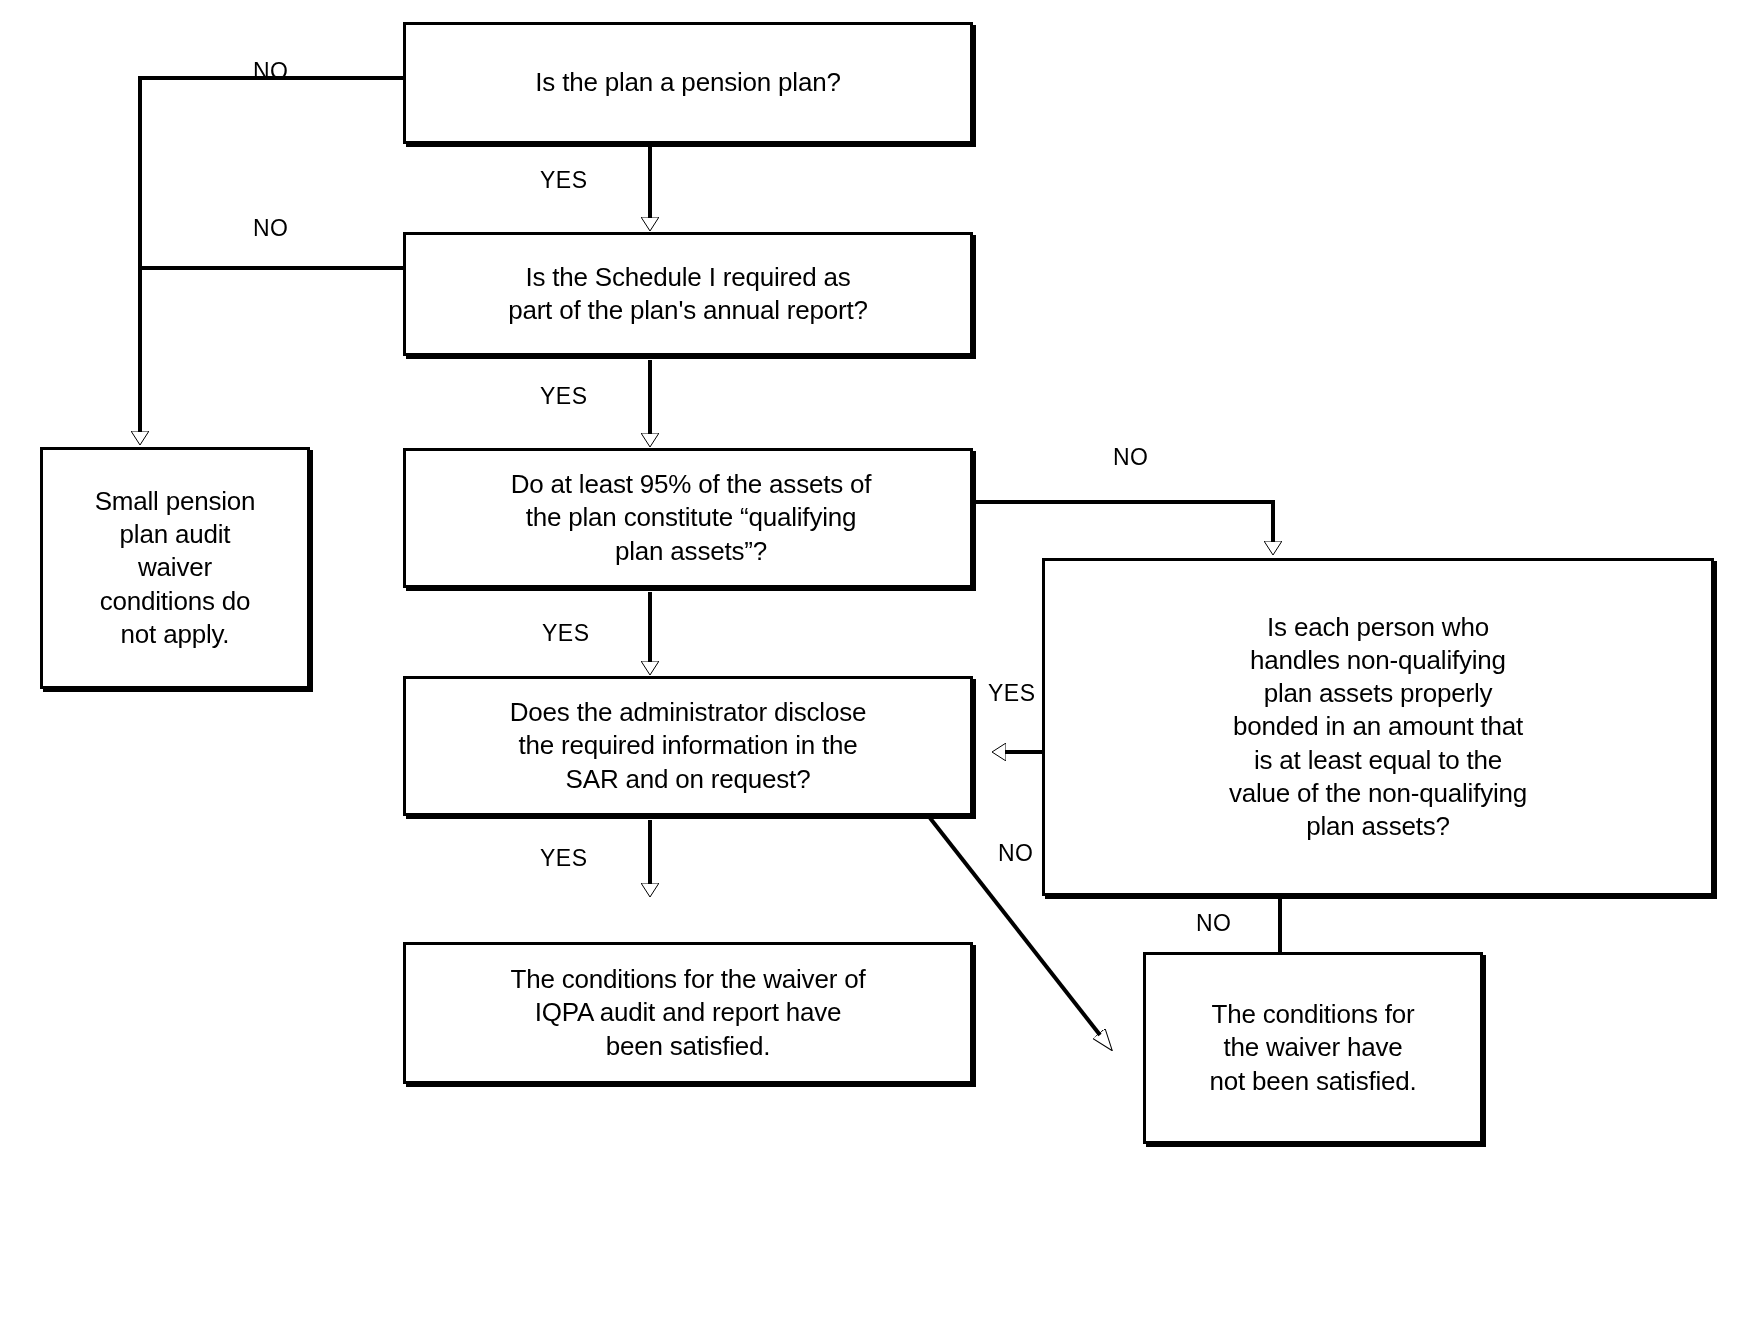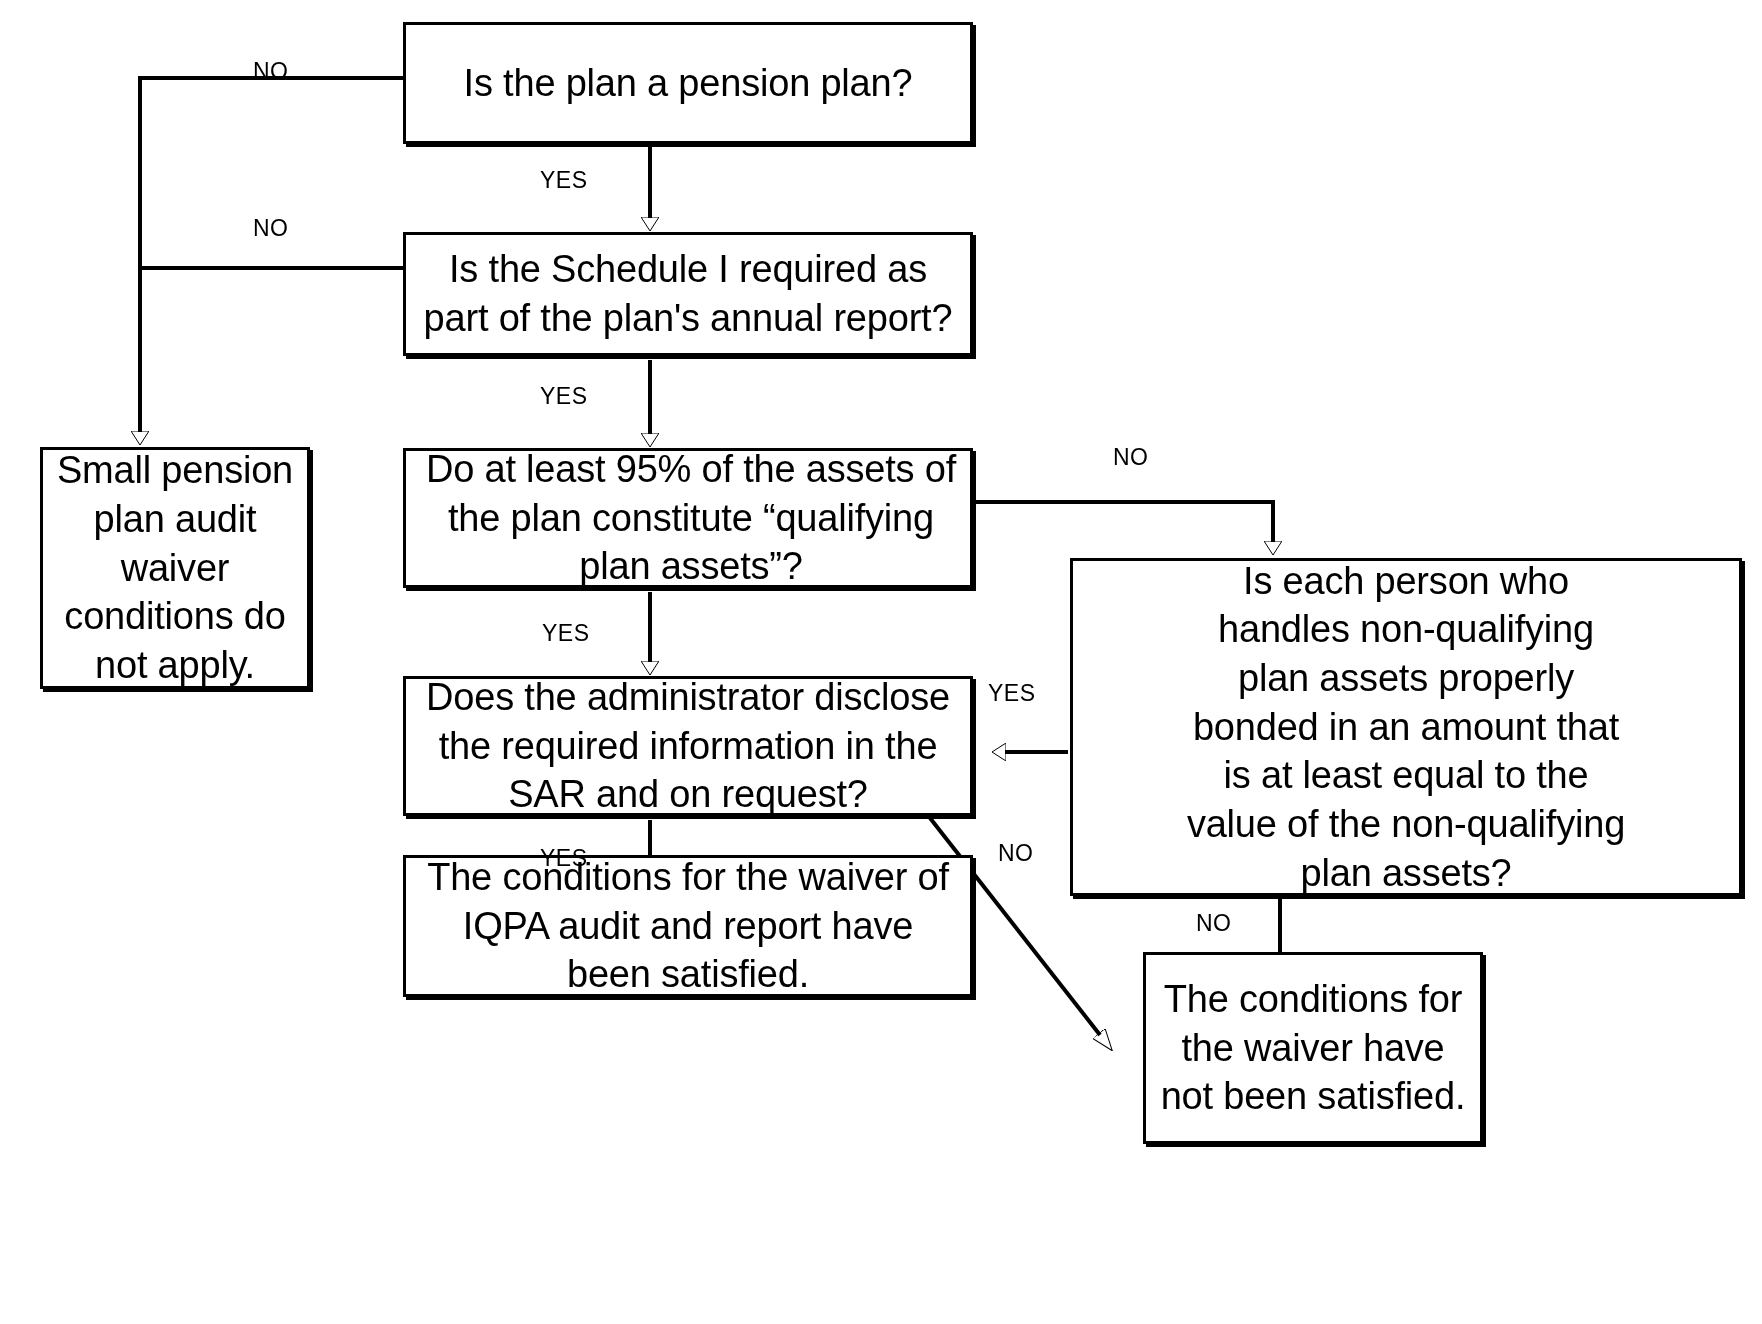--- a/index.html
+++ b/index.html
@@ -24,21 +24,21 @@
     border: 3px solid #000000;
     box-shadow: 3px 3px 0 0 #000000;
     display: flex;
     align-items: center;
     justify-content: center;
     text-align: center;
     color: #000000;
     line-height: 1.28;
     padding: 6px 10px;
     white-space: pre-line;
-    font-size: 38px;
+    font-size: 26px;
     letter-spacing: -0.2px;
   }
   .edge-label {
     position: absolute;
     color: #000000;
     font-size: 23px;
     letter-spacing: 0.5px;
     white-space: nowrap;
   }
   svg.wires {
@@ -96,31 +96,31 @@
 part of the plan's annual report?</div>
 
   <div class="node" style="left:403px; top:448px; width:570px; height:140px;padding-left:16px;">Do at least 95% of the assets of
 the plan constitute “qualifying
 plan assets”?</div>
 
   <div class="node" style="left:403px; top:676px; width:570px; height:140px;">Does the administrator disclose
 the required information in the
 SAR and on request?</div>
 
-  <div class="node" style="left:403px; top:855px; width:570px; height:142px;">The conditions for the waiver of
+  <div class="node" style="left:403px; top:942px; width:570px; height:142px;">The conditions for the waiver of
 IQPA audit and report have
 been satisfied.</div>
 
   <div class="node" style="left:40px; top:447px; width:270px; height:242px;">Small pension
 plan audit
 waiver
 conditions do
 not apply.</div>
 
-  <div class="node" style="left:1070px; top:558px; width:672px; height:338px;">Is each person who
+  <div class="node" style="left:1042px; top:558px; width:672px; height:338px;">Is each person who
 handles non-qualifying
 plan assets properly
 bonded in an amount that
 is at least equal to the
 value of the non-qualifying
 plan assets?</div>
 
   <div class="node" style="left:1143px; top:952px; width:340px; height:192px;">The conditions for
 the waiver have
 not been satisfied.</div>

